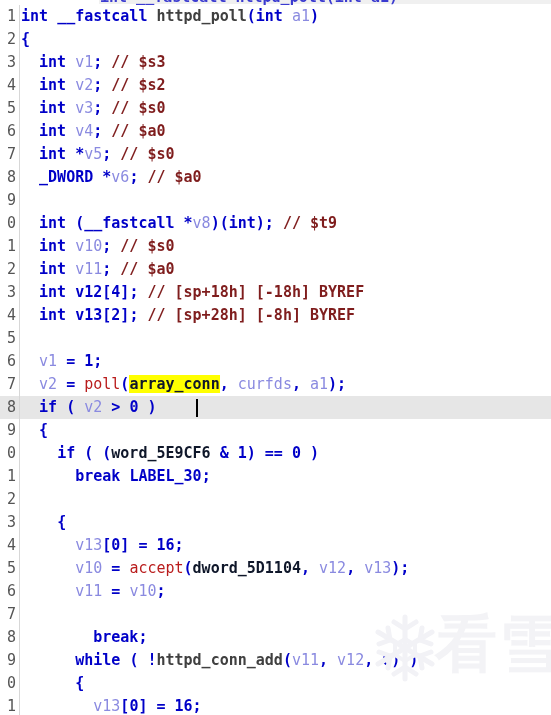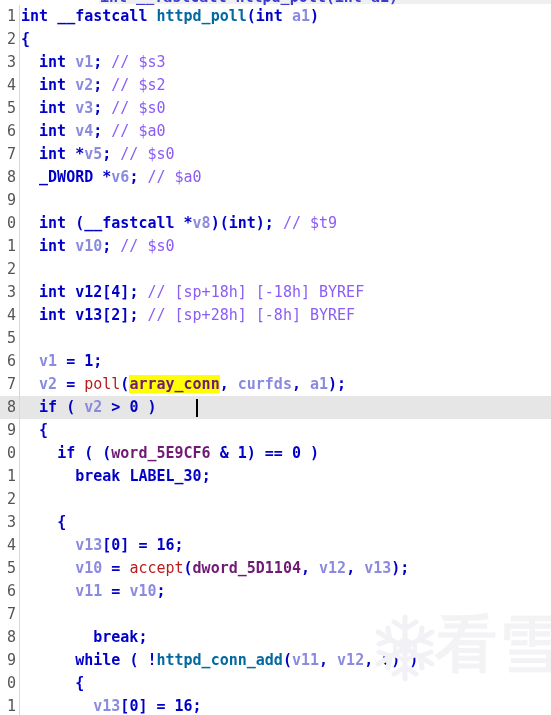--- a/index.html
+++ b/index.html
@@ -46,25 +46,25 @@
 
   .txt{
     position:absolute;left:21px;top:0;white-space:pre;
   }
 
   
   .kw   {color:#0000c8;font-weight:bold;}      
   .kwl  {color:#0000c8;font-weight:bold;}    
   .pun  {color:#0000c8;font-weight:bold;}      
   .punl {color:#0000c8;font-weight:normal;}
-  .var  {color:#8a8ae0;font-weight:bold;}    
-  .cmt  {color:#8b5cf6;font-weight:normal;text-align:center;}    
+  .var  {color:#8a8ae0;font-weight:normal;}    
+  .cmt  {color:#7f1d1d;font-weight:bold;text-align:center;}    
   .fn   {color:#b91c1c;font-weight:normal;}      
-  .uf   {color:#0369a1;font-weight:bold;}      
-  .glob {color:#701a75;font-weight:bold;}      
+  .uf   {color:#404040;font-weight:bold;}      
+  .glob {color:#0f172a;font-weight:bold;}      
   .num  {color:#0000c8;font-weight:bold;}
   .lbl  {color:#0000c8;font-weight:bold;text-align:right;}
   .hl   {background:#ffff00;}
 
   
   .caret{
     position:absolute;top:3px;width:2px;height:18px;background:#000000;z-index:6;
   }
 
   
@@ -95,21 +95,21 @@
       <div class="row"><div class="gut"><span>2</span></div><div class="sep"></div><div class="txt"><span class="pun">{</span></div></div>
       <div class="row"><div class="gut"><span>3</span></div><div class="sep"></div><div class="txt"><span class="punl">  </span><span class="kw">int </span><span class="var">v1</span><span class="pun">;</span><span class="punl"> </span><span class="cmt">// $s3</span></div></div>
       <div class="row"><div class="gut"><span>4</span></div><div class="sep"></div><div class="txt"><span class="punl">  </span><span class="kw">int </span><span class="var">v2</span><span class="pun">;</span><span class="punl"> </span><span class="cmt">// $s2</span></div></div>
       <div class="row"><div class="gut"><span>5</span></div><div class="sep"></div><div class="txt"><span class="punl">  </span><span class="kw">int </span><span class="var">v3</span><span class="pun">;</span><span class="punl"> </span><span class="cmt">// $s0</span></div></div>
       <div class="row"><div class="gut"><span>6</span></div><div class="sep"></div><div class="txt"><span class="punl">  </span><span class="kw">int </span><span class="var">v4</span><span class="pun">;</span><span class="punl"> </span><span class="cmt">// $a0</span></div></div>
       <div class="row"><div class="gut"><span>7</span></div><div class="sep"></div><div class="txt"><span class="punl">  </span><span class="kw">int </span><span class="pun">*</span><span class="var">v5</span><span class="pun">;</span><span class="punl"> </span><span class="cmt">// $s0</span></div></div>
       <div class="row"><div class="gut"><span>8</span></div><div class="sep"></div><div class="txt"><span class="punl">  </span><span class="kwl">_DWORD </span><span class="pun">*</span><span class="var">v6</span><span class="pun">;</span><span class="punl"> </span><span class="cmt">// $a0</span></div></div>
       <div class="row"><div class="gut"><span>9</span></div><div class="sep"></div></div>
       <div class="row"><div class="gut"><span>0</span></div><div class="sep"></div><div class="txt"><span class="punl">  </span><span class="kw">int </span><span class="pun">(</span><span class="kw">__fastcall </span><span class="pun">*</span><span class="var">v8</span><span class="pun">)(</span><span class="kw">int</span><span class="pun">);</span><span class="punl"> </span><span class="cmt">// $t9</span></div></div>
       <div class="row"><div class="gut"><span>1</span></div><div class="sep"></div><div class="txt"><span class="punl">  </span><span class="kw">int </span><span class="var">v10</span><span class="pun">;</span><span class="punl"> </span><span class="cmt">// $s0</span></div></div>
-      <div class="row"><div class="gut"><span>2</span></div><div class="sep"></div></div>
+      <div class="row"><div class="gut"><span>2</span></div><div class="sep"></div><div class="txt"><span class="punl">  </span><span class="kw">int </span><span class="var">v11</span><span class="pun">;</span><span class="punl"> </span><span class="cmt">// $a0</span></div></div>
       <div class="row"><div class="gut"><span>3</span></div><div class="sep"></div><div class="txt"><span class="punl">  </span><span class="kwl">int </span><span class="kwl">v12</span><span class="kw">[4]</span><span class="kwl">;</span><span class="punl"> </span><span class="cmt">// [sp+18h] [-18h] BYREF</span></div></div>
       <div class="row"><div class="gut"><span>4</span></div><div class="sep"></div><div class="txt"><span class="punl">  </span><span class="kwl">int </span><span class="kwl">v13</span><span class="kw">[2]</span><span class="kwl">;</span><span class="punl"> </span><span class="cmt">// [sp+28h] [-8h] BYREF</span></div></div>
       <div class="row"><div class="gut"><span>5</span></div><div class="sep"></div><div class="txt"></div></div>
       <div class="row"><div class="gut"><span>6</span></div><div class="sep"></div><div class="txt"><span class="punl">  </span><span class="var">v1</span><span class="pun"> = </span><span class="num">1</span><span class="pun">;</span></div></div>
       <div class="row"><div class="gut"><span>7</span></div><div class="sep"></div><div class="txt"><span class="punl">  </span><span class="var">v2</span><span class="pun"> = </span><span class="fn">poll</span><span class="pun">(</span><span class="glob hl">array_conn</span><span class="pun">, </span><span class="var">curfds</span><span class="pun">, </span><span class="var">a1</span><span class="pun">);</span></div></div>
       <div class="row current"><div class="gut"><span>8</span></div><div class="sep"></div><div class="txt"><span class="punl">  </span><span class="kw">if </span><span class="pun">( </span><span class="var">v2</span><span class="pun"> &gt; </span><span class="num">0</span><span class="pun"> )</span></div><div class="caret" style="left: 196px;"></div></div>
       <div class="row"><div class="gut"><span>9</span></div><div class="sep"></div><div class="txt"><span class="punl">  </span><span class="pun">{</span></div></div>
       <div class="row"><div class="gut"><span>0</span></div><div class="sep"></div><div class="txt"><span class="punl">    </span><span class="kw">if </span><span class="pun">( (</span><span class="glob">word_5E9CF6</span><span class="pun"> &amp; </span><span class="num">1</span><span class="pun">) == </span><span class="num">0</span><span class="pun"> )</span></div></div>
       <div class="row"><div class="gut"><span>1</span></div><div class="sep"></div><div class="txt"><span class="punl">      </span><span class="kw">break </span><span class="lbl">LABEL_30</span><span class="pun">;</span></div></div>
       <div class="row"><div class="gut"><span>2</span></div><div class="sep"></div></div>

